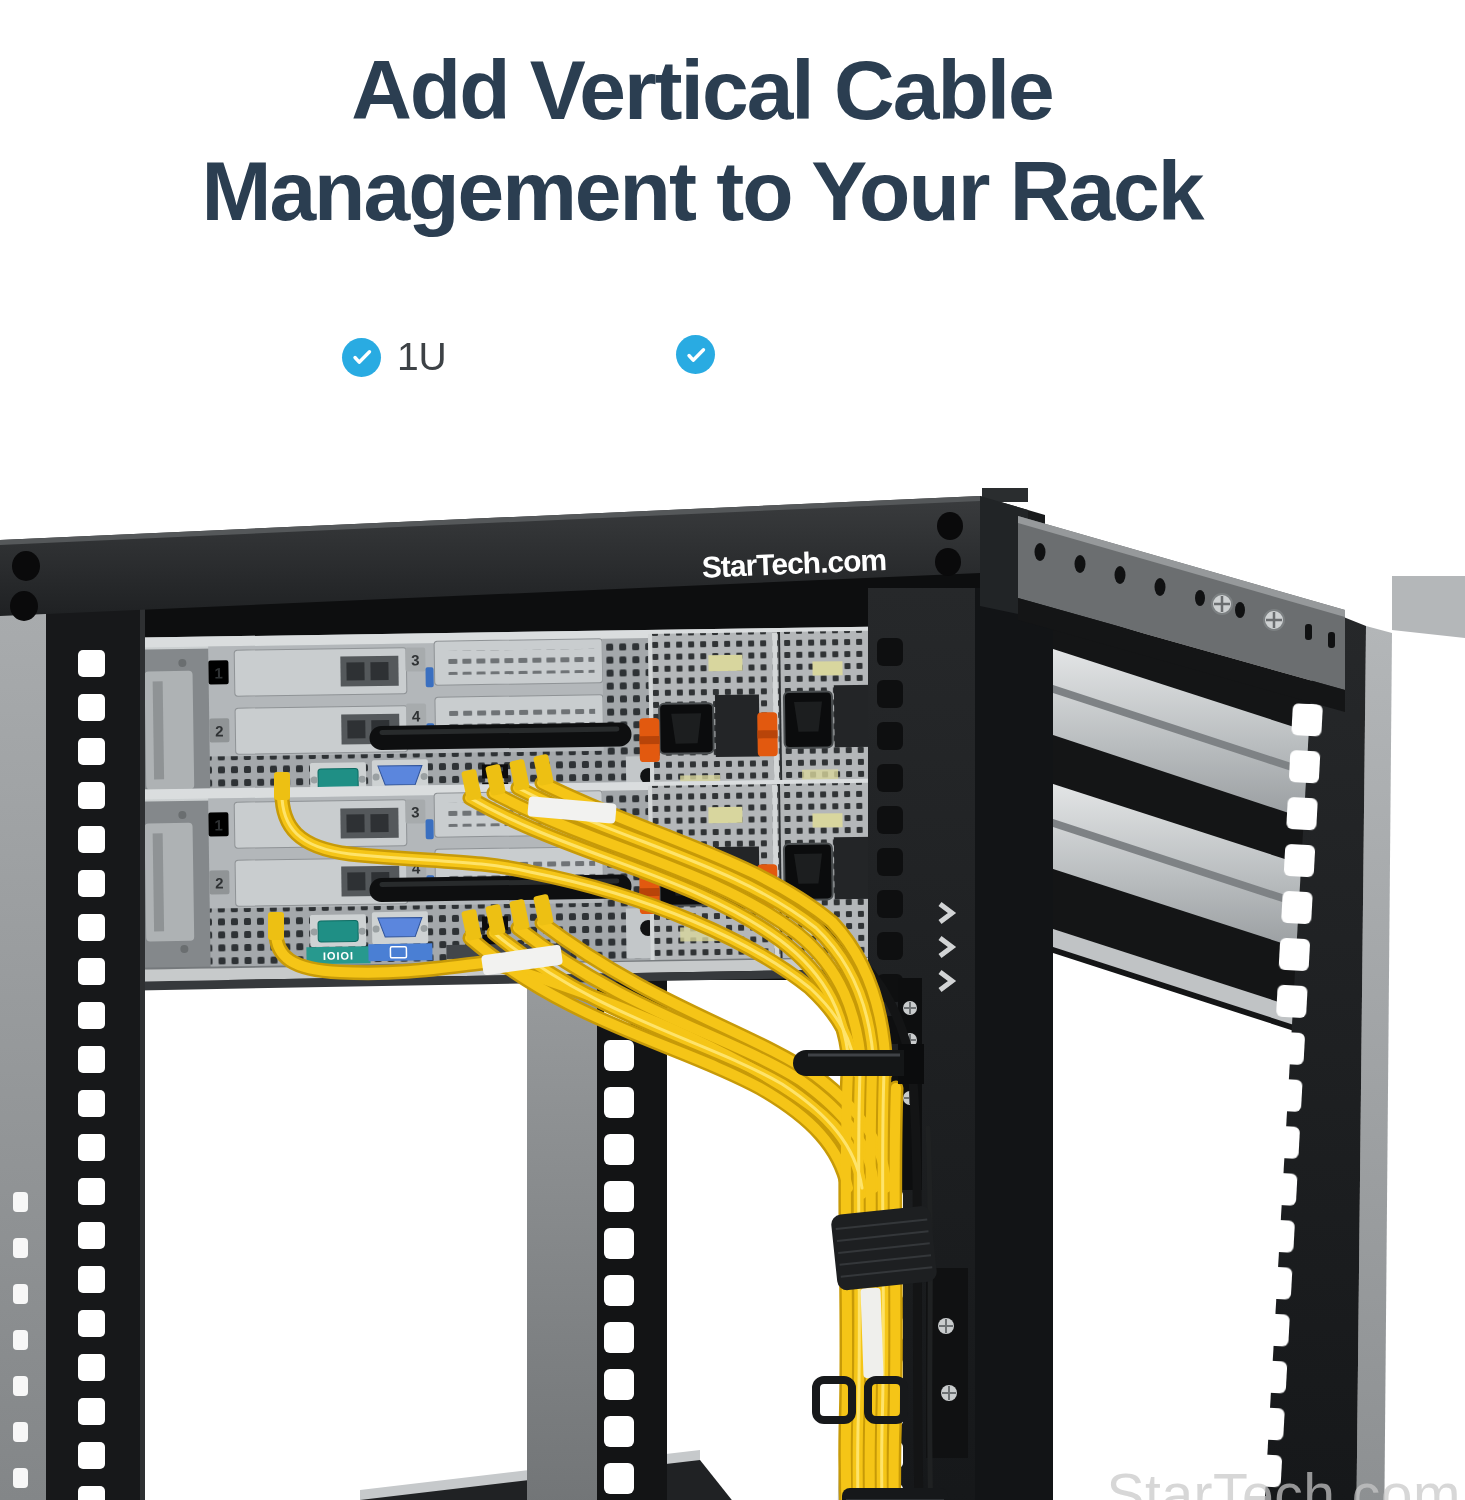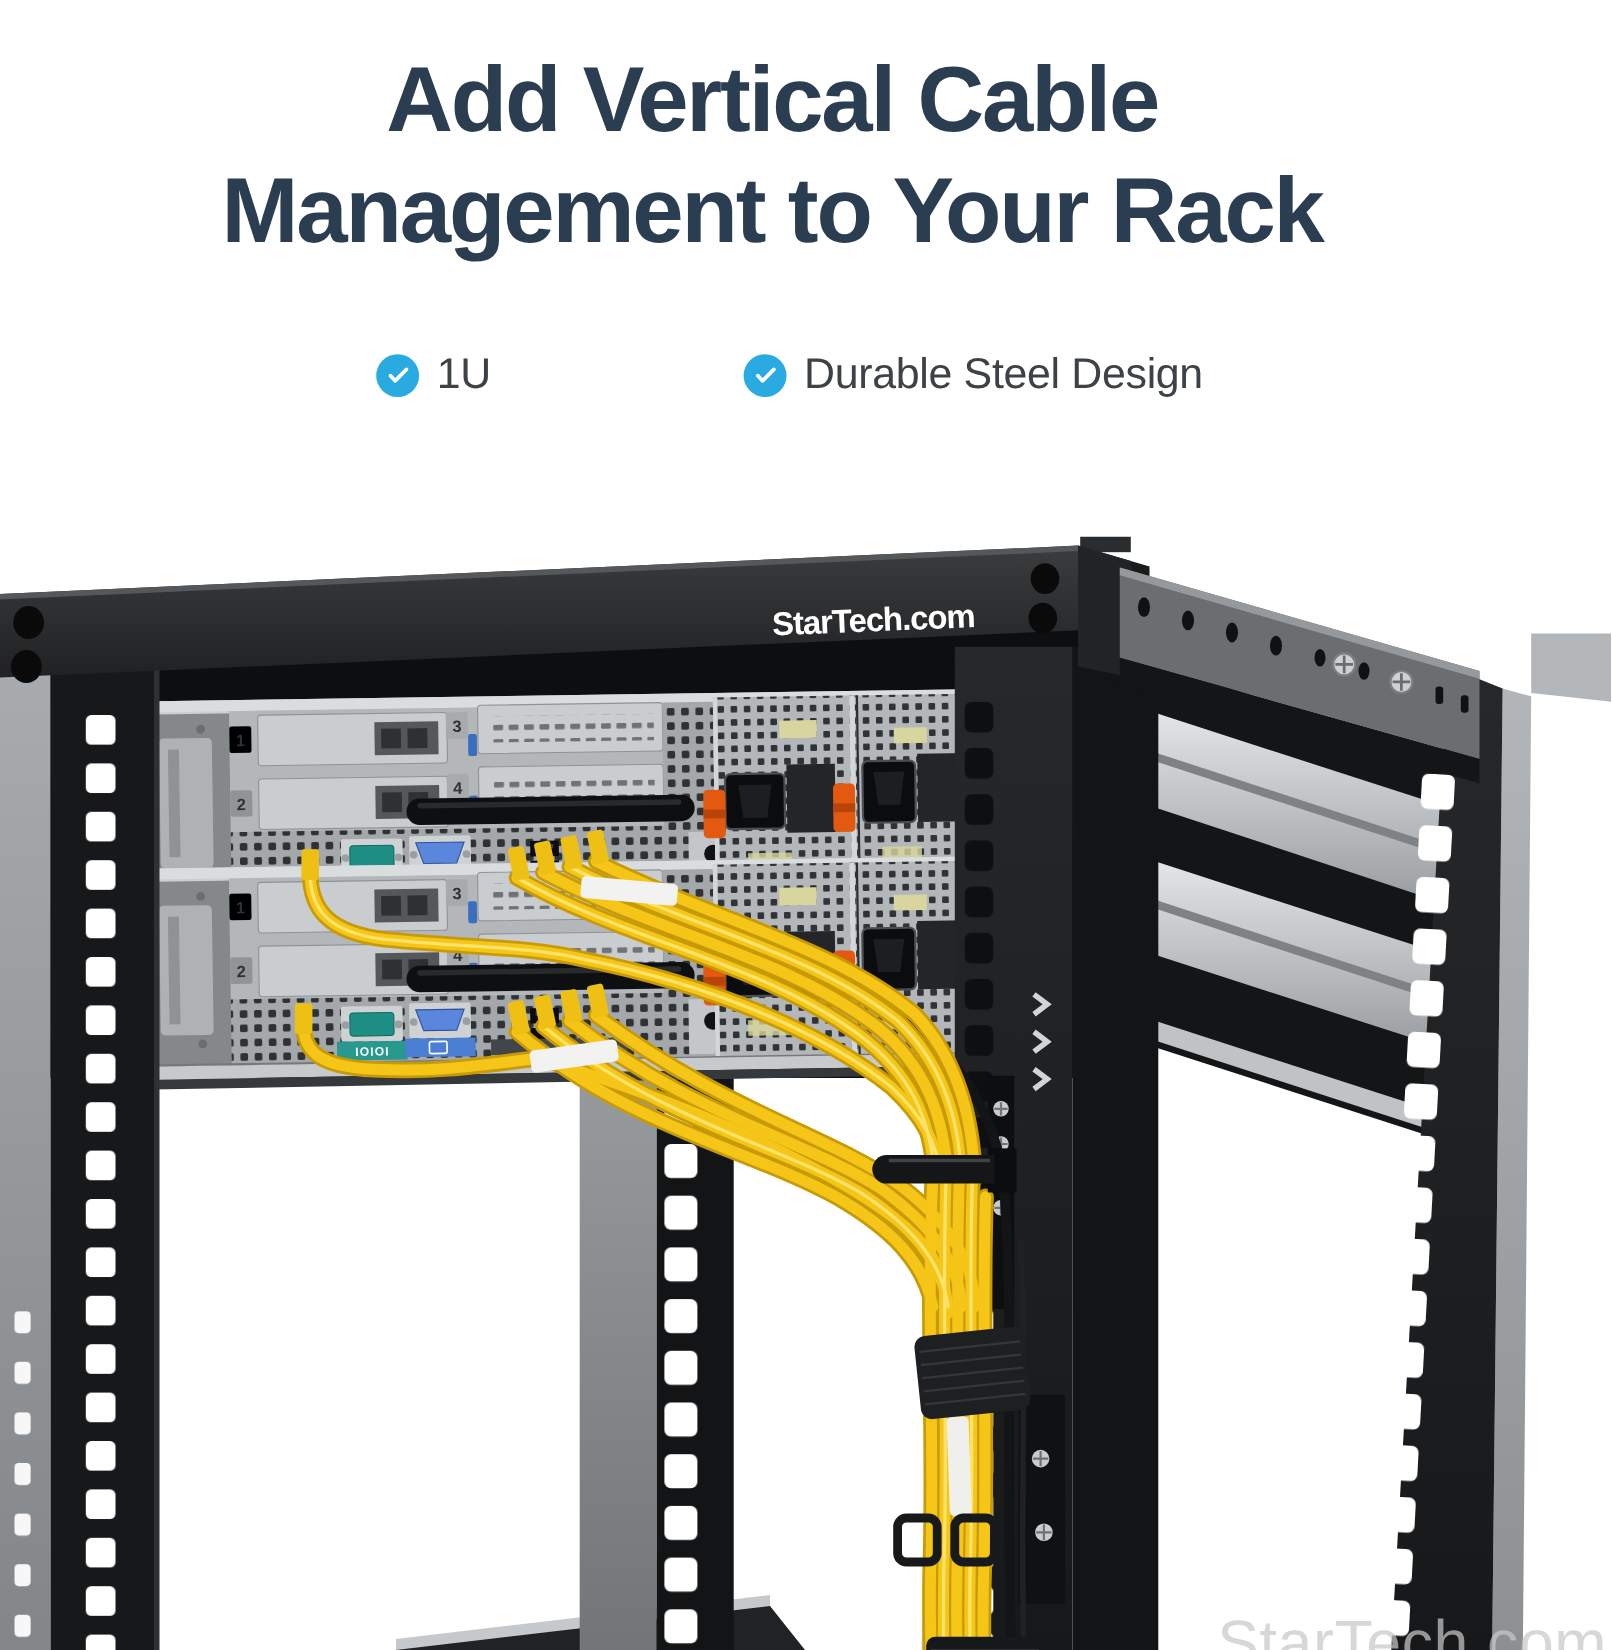--- a/index.html
+++ b/index.html
@@ -1,20 +1,20 @@
 <!DOCTYPE html>
 <html><head>
 <meta charset="utf-8">
 <style>
   html,body{margin:0;padding:0;background:#ffffff;}
   .stage{position:relative;width:1465px;height:1500px;background:#fff;overflow:hidden;
          font-family:"Liberation Sans",sans-serif;margin-top:48px;}
   .headline{position:absolute;left:122px;top:-8px;width:1160px;margin:0;text-align:center;
             font-size:84px;line-height:1.2;font-weight:700;letter-spacing:-2px;color:#2b3e51;}
-  .feature{position:absolute;top:271px;display:flex;align-items:center;gap:16px;}
+  .feature{position:absolute;top:287px;display:flex;align-items:center;gap:16px;}
   .chk{width:39px;height:39px;border-radius:50%;background:#29abe2;display:flex;
        align-items:center;justify-content:center;flex:0 0 auto;}
   .chk svg{width:24px;height:24px;}
   .flabel{font-size:39px;color:#3d4246;letter-spacing:-0.3px;white-space:nowrap;}
   .photo{position:absolute;left:0;top:440px;width:1465px;height:1060px;}
   .watermark{position:absolute;top:1413px;right:4px;font-size:57px;letter-spacing:0.5px;
              color:rgba(200,200,200,0.72);font-weight:400;}
   svg text.tag{font-family:"Liberation Sans",sans-serif;font-size:15px;font-weight:700;
                fill:#2f3234;text-anchor:middle;}
   svg text.band{font-family:"Liberation Sans",sans-serif;font-size:11px;font-weight:700;
@@ -37,21 +37,20 @@
     </span>
     <span class="flabel">1U</span>
   </div>
 
   <div class="feature" style="left:676px">
     <span class="chk">
       <svg viewBox="0 0 24 24">
           <path d="M5 12.5l4.2 4.7L19.5 6.8" stroke="#ffffff" stroke-width="3.4" fill="none" stroke-linecap="round" stroke-linejoin="round"></path>
         </svg>
     </span>
-    <span class="flabel">Durable Steel Design</span>
   </div>
 
   <svg class="photo" viewBox="0 0 1465 1060">
     <defs>
       <linearGradient id="gBody" x1="0" y1="0" x2="0" y2="1">
         <stop offset="0" stop-color="#ced2d3"></stop>
           <stop offset="1" stop-color="#a2a7aa"></stop>
       </linearGradient>
       <linearGradient id="gBeam" x1="0" y1="0" x2="0" y2="1">
         <stop offset="0" stop-color="#3a3c3e"></stop>

